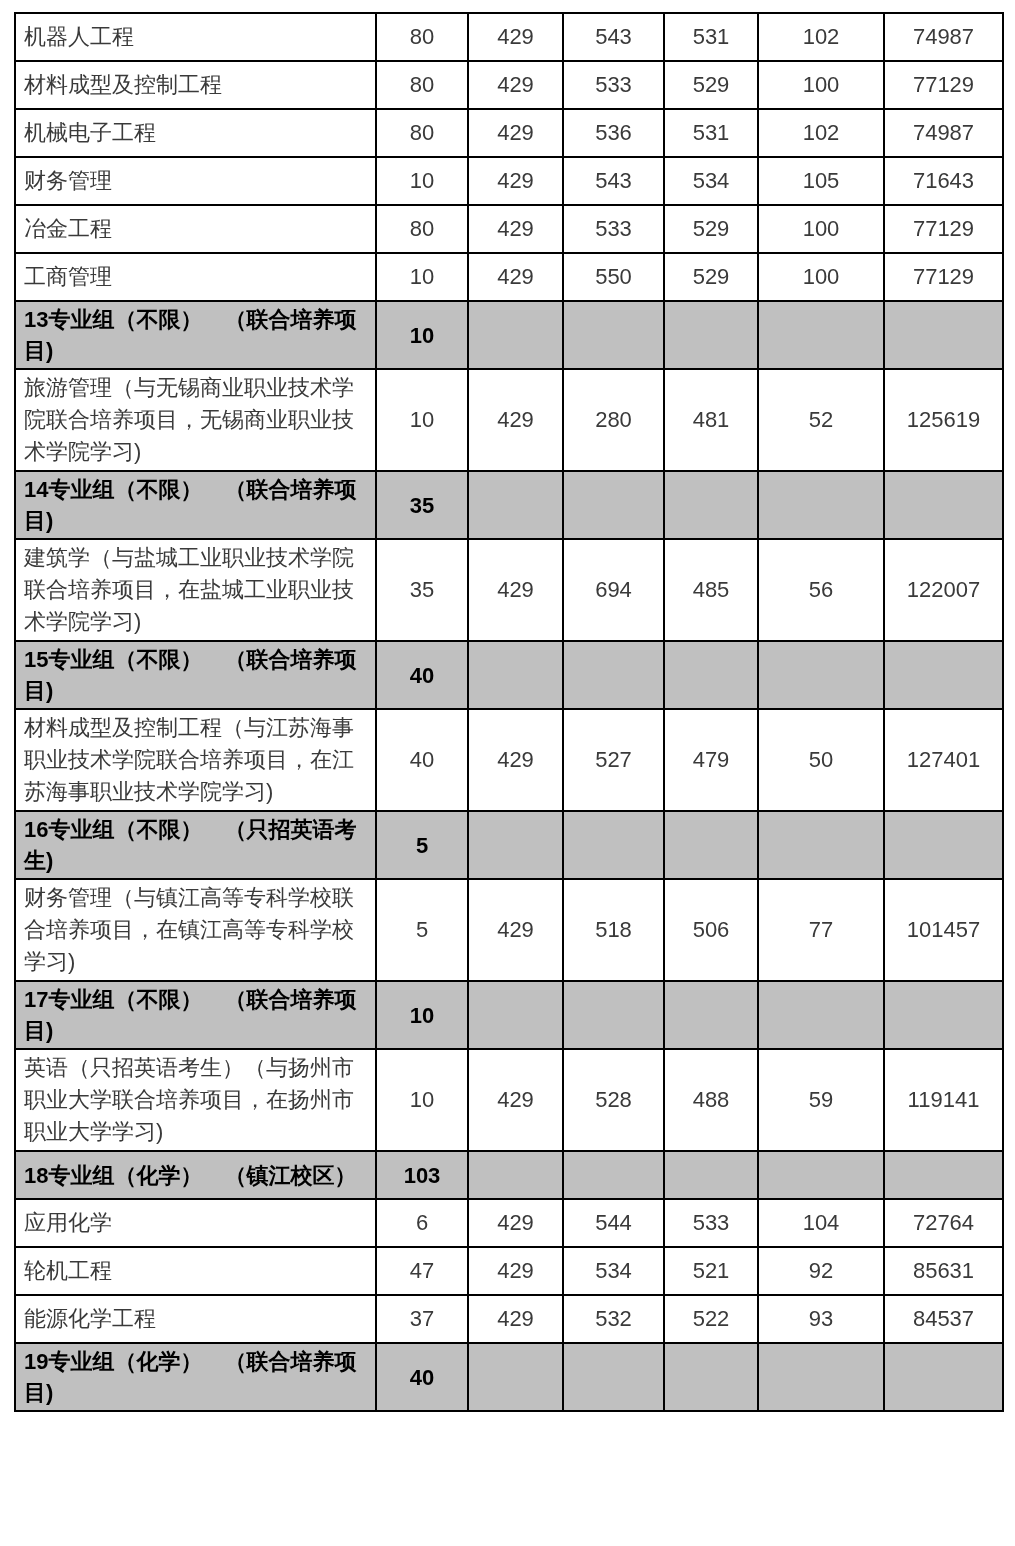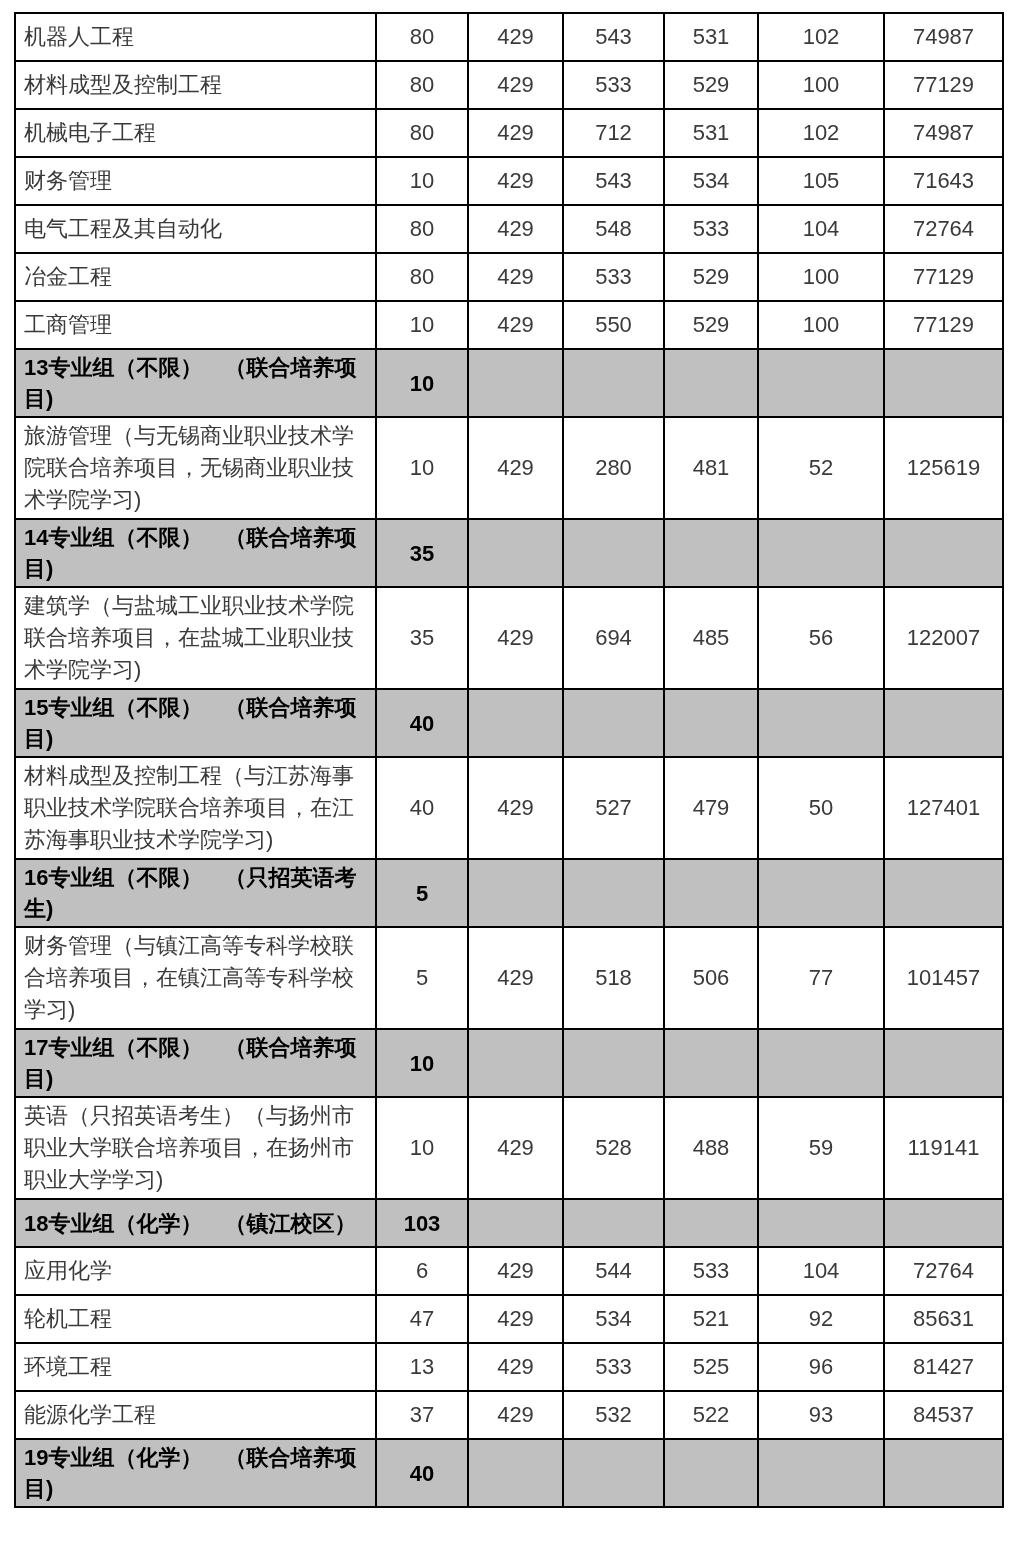--- a/index.html
+++ b/index.html
@@ -89,44 +89,35 @@
           <td class="c-num">429</td>
           <td class="c-num">533</td>
           <td class="c-num">529</td>
           <td class="c-num">100</td>
           <td class="c-num">77129</td>
         </tr>
         <tr class="data">
           <td class="c-name">机械电子工程</td>
           <td class="c-num">80</td>
           <td class="c-num">429</td>
-          <td class="c-num">712</td>
+          <td class="c-num">536</td>
           <td class="c-num">531</td>
           <td class="c-num">102</td>
           <td class="c-num">74987</td>
         </tr>
         <tr class="data">
           <td class="c-name">财务管理</td>
           <td class="c-num">10</td>
           <td class="c-num">429</td>
           <td class="c-num">543</td>
           <td class="c-num">534</td>
           <td class="c-num">105</td>
           <td class="c-num">71643</td>
         </tr>
         <tr class="data">
-          <td class="c-name">电气工程及其自动化</td>
-          <td class="c-num">80</td>
-          <td class="c-num">429</td>
-          <td class="c-num">548</td>
-          <td class="c-num">533</td>
-          <td class="c-num">104</td>
-          <td class="c-num">72764</td>
-        </tr>
-        <tr class="data">
           <td class="c-name">冶金工程</td>
           <td class="c-num">80</td>
           <td class="c-num">429</td>
           <td class="c-num">533</td>
           <td class="c-num">529</td>
           <td class="c-num">100</td>
           <td class="c-num">77129</td>
         </tr>
         <tr class="data">
           <td class="c-name">工商管理</td>
@@ -246,29 +237,20 @@
           <td class="c-num">72764</td>
         </tr>
         <tr class="data">
           <td class="c-name">轮机工程</td>
           <td class="c-num">47</td>
           <td class="c-num">429</td>
           <td class="c-num">534</td>
           <td class="c-num">521</td>
           <td class="c-num">92</td>
           <td class="c-num">85631</td>
-        </tr>
-        <tr class="data">
-          <td class="c-name">环境工程</td>
-          <td class="c-num">13</td>
-          <td class="c-num">429</td>
-          <td class="c-num">533</td>
-          <td class="c-num">525</td>
-          <td class="c-num">96</td>
-          <td class="c-num">81427</td>
         </tr>
         <tr class="data">
           <td class="c-name">能源化学工程</td>
           <td class="c-num">37</td>
           <td class="c-num">429</td>
           <td class="c-num">532</td>
           <td class="c-num">522</td>
           <td class="c-num">93</td>
           <td class="c-num">84537</td>
         </tr>

